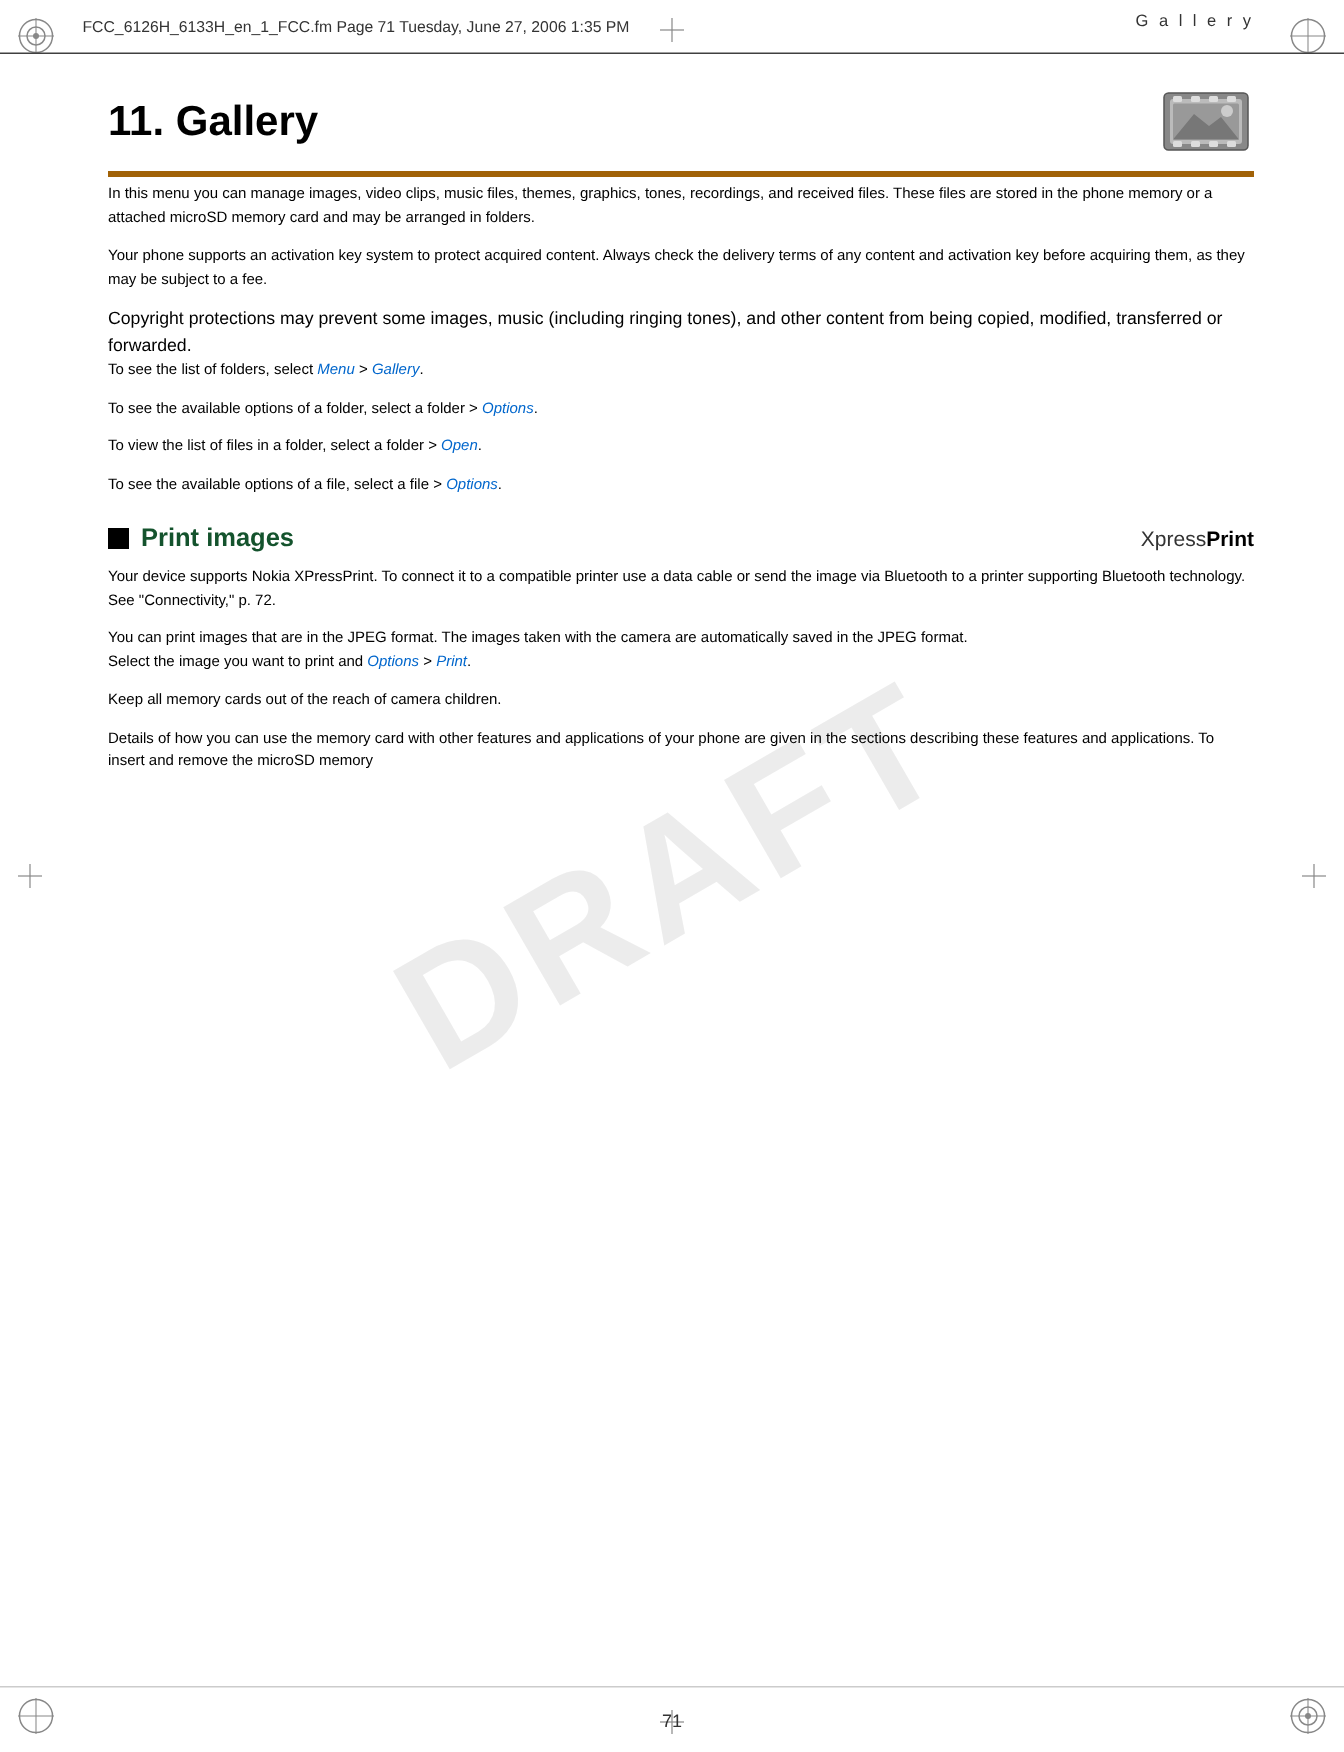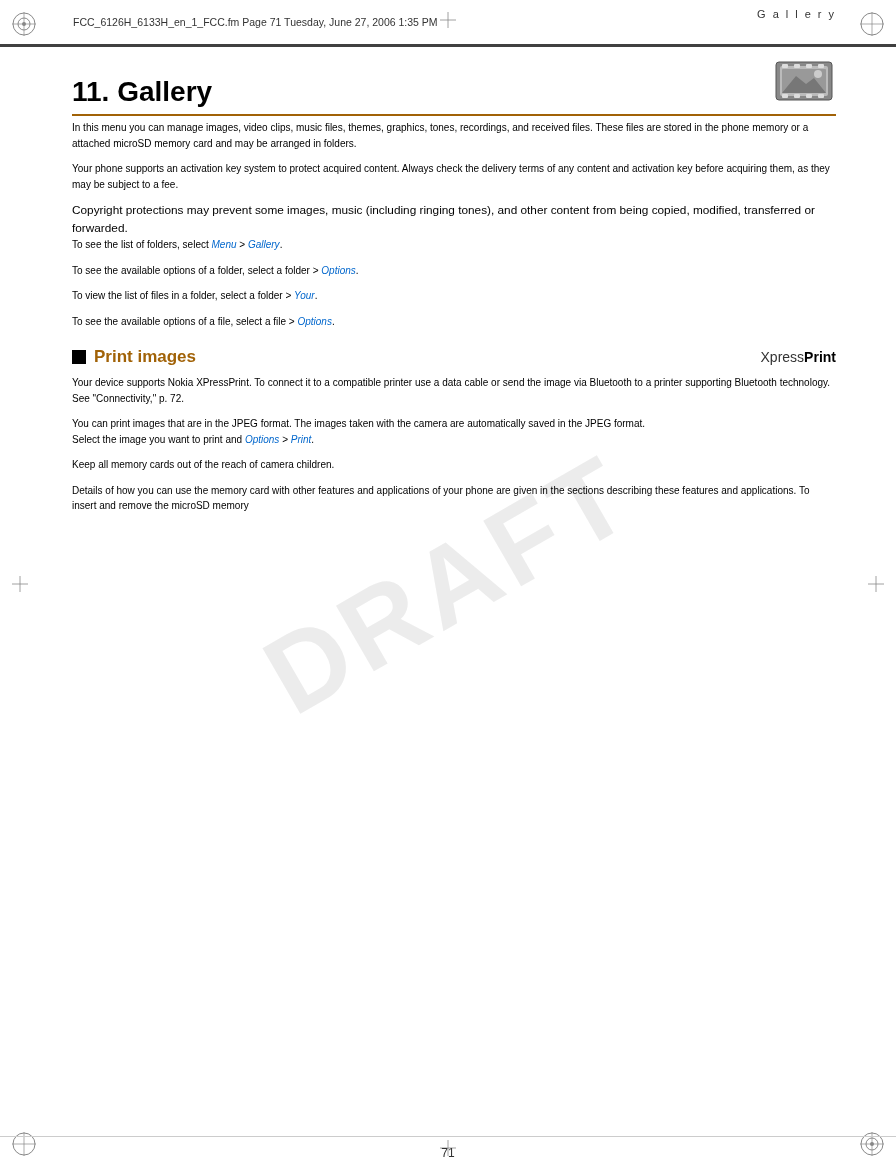--- a/index.html
+++ b/index.html
@@ -49,43 +49,43 @@
     .mid-bottom { bottom: 12px; left: 50%; transform: translateX(-50%); }
     .mid-left { left: 12px; top: 50%; transform: translateY(-50%); }
     .mid-right { right: 12px; top: 50%; transform: translateY(-50%); }
 
     
     .footer-bar {
       position: absolute;
       bottom: 0;
       left: 0;
       right: 0;
-      height: 32px;
+      height: 44px;
       display: flex;
       align-items: center;
       justify-content: center;
       border-top: 1px solid #cccccc;
     }
 
     .footer-page-num {
       font-size: 12px;
       color: #333;
     }
 
     
     .file-info-bar {
       position: absolute;
       top: 0;
       left: 0;
       right: 0;
-      height: 47px;
+      height: 36px;
       display: flex;
       align-items: center;
-      padding: 0 73px;
-      border-bottom: 3px solid #404040;
+      padding: 0 55px;
+      border-bottom: 1px solid #404040;
     }
 
     .file-info-text {
       font-size: 10.5px;
       color: #333;
     }
 
     
     .content {
       position: absolute;
@@ -102,24 +102,24 @@
       top: 8px;
       right: 60px;
       font-size: 11px;
       letter-spacing: 0.18em;
       color: #333;
     }
 
     
     .chapter-title-area {
       display: flex;
-      align-items: flex-end;
+      align-items: center;
       margin-bottom: 4px;
       padding-bottom: 6px;
-      border-bottom: 2px solid #a16207;
+      border-bottom: 4px solid #a16207;
     }
 
     .chapter-title-text {
       font-size: 28px;
       font-weight: bold;
       color: #000;
       flex: 1;
     }
 
     .chapter-icon {
@@ -167,21 +167,21 @@
       width: 14px;
       height: 14px;
       background: #000;
       margin-right: 8px;
       flex-shrink: 0;
     }
 
     .section-heading-text {
       font-size: 17px;
       font-weight: bold;
-      color: #a16207;
+      color: #14532d;
       flex: 1;
     }
 
     .xpress-print-logo {
       font-size: 14px;
       color: #333;
       font-weight: normal;
       margin-left: auto;
     }
 
@@ -322,21 +322,21 @@
 
       <p class="body-text-small">Copyright protections may prevent some images, music (including ringing tones), and other content from being copied, modified, transferred or forwarded.</p>
 
       <p class="body-text">
         To see the list of folders, select <span class="link-plain-blue">Menu</span> &gt; <span class="link-blue">Gallery</span>.
       </p>
       <p class="body-text">
         To see the available options of a folder, select a folder &gt; <span class="link-plain-blue">Options</span>.
       </p>
       <p class="body-text">
-        To view the list of files in a folder, select a folder &gt; <span class="link-plain-blue">Your</span>.
+        To view the list of files in a folder, select a folder &gt; <span class="link-plain-blue">Open</span>.
       </p>
       <p class="body-text">
         To see the available options of a file, select a file &gt; <span class="link-plain-blue">Options</span>.
       </p>
 
       <div class="section-heading">
         <div class="section-heading-square"></div>
         <span class="section-heading-text">Print images</span>
         <span class="xpress-print-logo">
           <span>Xpress</span><span class="xpress-print-bold">Print</span>

